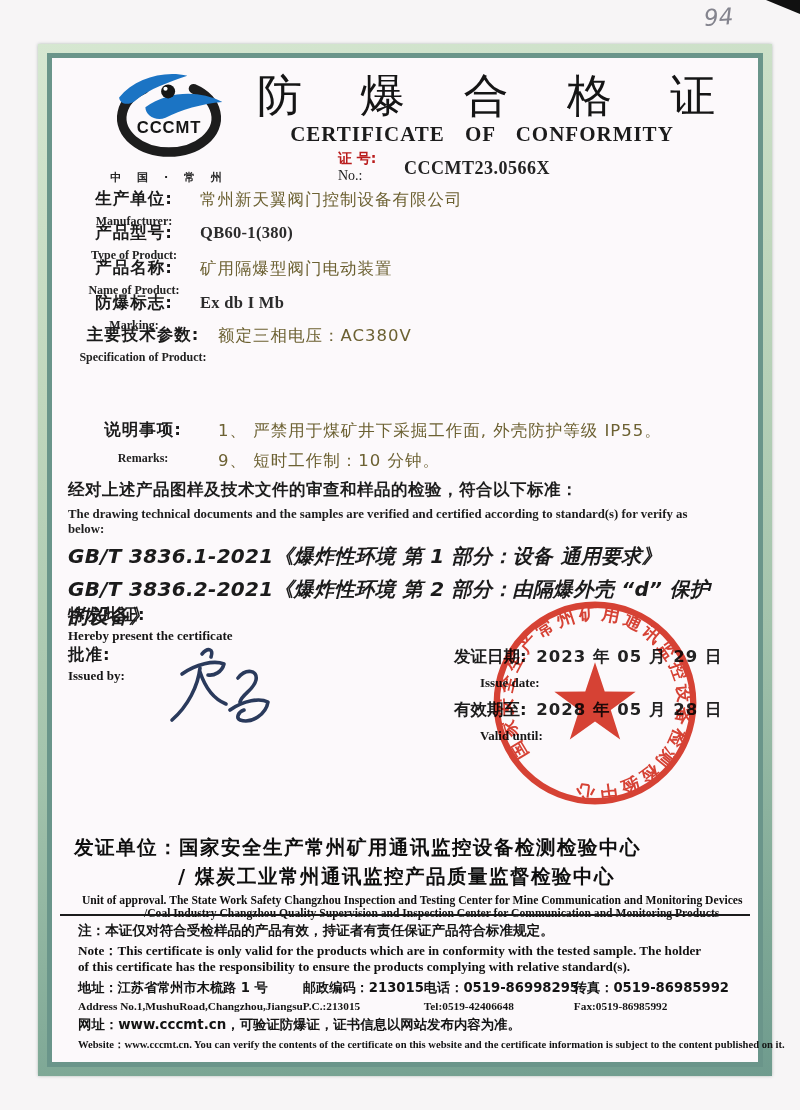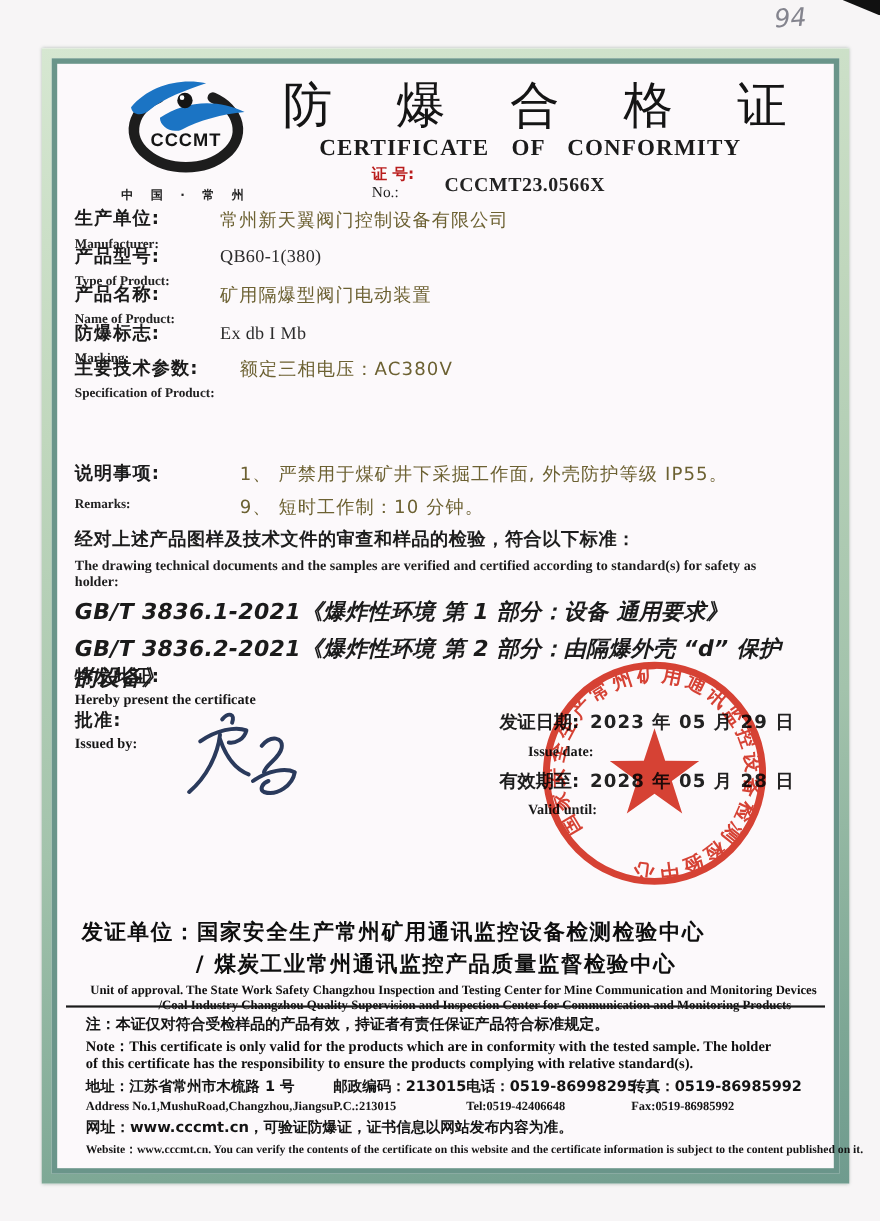--- a/index.html
+++ b/index.html
@@ -33,27 +33,27 @@
     font-size:45px; color:#151515; letter-spacing:22px; white-space:nowrap; }
   .title-en { left:205px; top:64px; width:450px; text-align:center;
     font-size:21px; font-weight:bold; color:#1b1b1b; word-spacing:14px; letter-spacing:1px; }
   .certno { left:286px; top:92px; }
   .certno .lzh { font-size:14px; color:#b91c1c; font-weight:bold; }
   .certno .len { font-size:14px; color:#1d1d1d; font-family:"Liberation Serif", serif; }
   .certno-val { left:352px; top:100px; font-size:18px; color:#232323;
     font-family:"Liberation Serif", serif; font-weight:bold; letter-spacing:.5px; }
   
   .frow { left:16px; width:640px; display:flex; }
-  .frow .lab { width:132px; flex:0 0 132px; }
+  .frow .lab { width:132px; flex:0 0 132px;text-align:center; }
   .frow.wide .lab { width:150px; flex:0 0 150px; }
   .lab .zh-l { font-size:16.5px; font-weight:bold; color:#1b1b1b; letter-spacing:1px; white-space:nowrap; }
   .lab .en-l { font-size:12px; font-weight:bold; color:#222;
     font-family:Liberation Serif, serif; margin-top:4px; white-space:nowrap; }
   .frow .val { padding-top:1px; font-size:16.5px; color:#6c6132; letter-spacing:1px; }
-  .frow .val.latin { font-family:"Liberation Serif", serif; font-weight:normal; color:#2c2c2c; letter-spacing:.3px; }
+  .frow .val.latin { font-family:"Liberation Serif", serif; font-weight:bold; color:#2c2c2c; letter-spacing:.3px; }
   .frow .val .line2 { margin-top:8px; }
   
   .standards { left:16px; top:421px; width:648px; }
   .std-zh { font-size:16.5px; font-weight:bold; color:#1d1d1d; letter-spacing:.5px; }
   .std-en { font-size:12.8px; font-weight:bold; color:#1d1d1d;
     font-family:"Liberation Serif", serif; margin-top:6px; }
   .std-item { font-size:20px; font-weight:bold; color:#1b1b1b; margin-top:6px; letter-spacing:.3px;font-style:italic; }
   
   .present-zh { left:16px; top:546px; font-size:16.5px; font-weight:bold; color:#1b1b1b; letter-spacing:1px; }
   .present-en { left:16px; top:570px; font-size:13px; font-weight:bold; color:#151515;
@@ -169,21 +169,21 @@
         <div class="en-l" style="margin-top:10px">Remarks:</div>
       </div>
       <div class="val zh">
         <div>1、 严禁用于煤矿井下采掘工作面, 外壳防护等级 IP55。</div>
         <div class="line2">9、 短时工作制：10 分钟。</div>
       </div>
     </div>
 
     <div class="abs standards">
       <div class="std-zh zh">经对上述产品图样及技术文件的审查和样品的检验，符合以下标准：</div>
-      <div class="std-en">The drawing technical documents and the samples are verified and certified according to standard(s) for safety as holder:</div>
+      <div class="std-en">The drawing technical documents and the samples are verified and certified according to standard(s) for verify as below:</div>
       <div class="std-item zh">GB/T 3836.1-2021《爆炸性环境 第 1 部分：设备 通用要求》</div>
       <div class="std-item zh">GB/T 3836.2-2021《爆炸性环境 第 2 部分：由隔爆外壳 “d” 保护的设备》</div>
     </div>
 
     <div class="abs present-zh zh">特发此证:</div>
     <div class="abs present-en">Hereby present the certificate</div>
     <div class="abs approve-zh zh">批准:</div>
     <div class="abs approve-en">Issued by:</div>
 
     <div class="abs signature">

